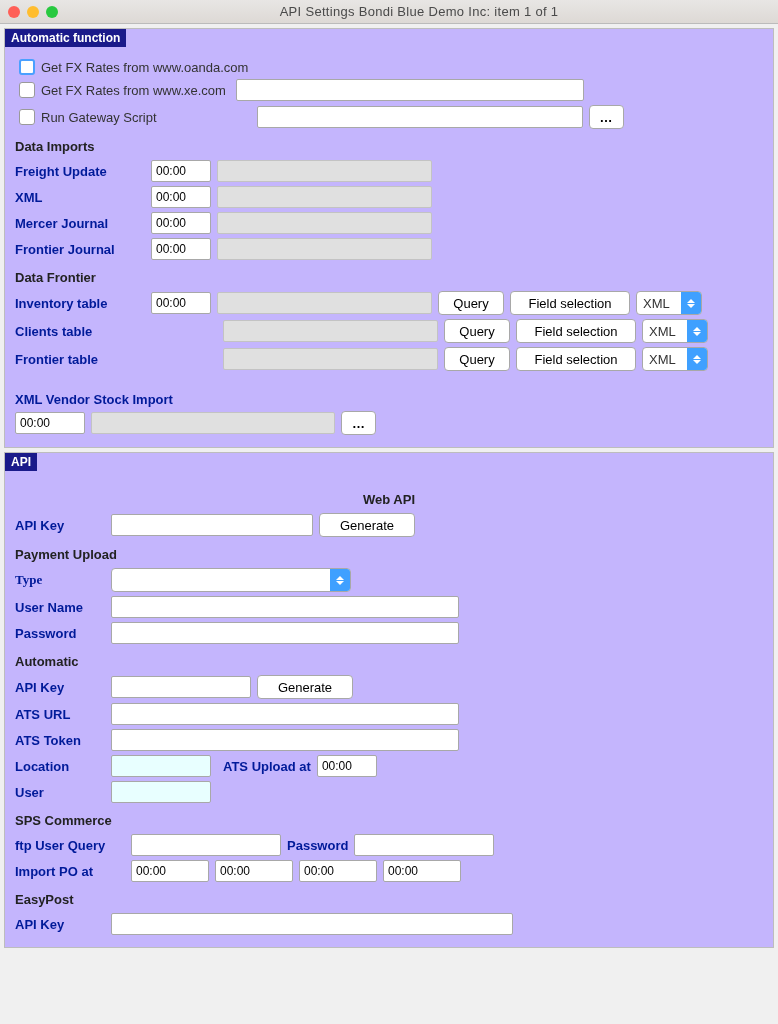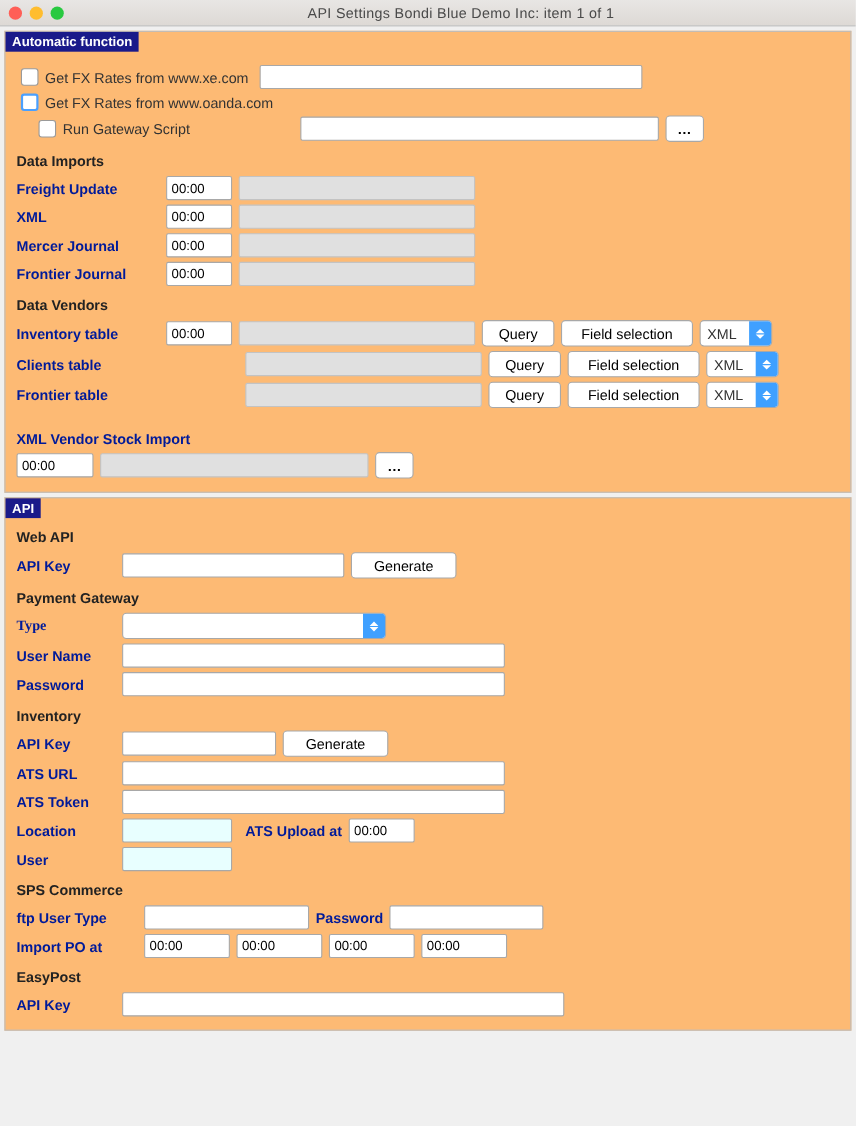--- a/index.html
+++ b/index.html
@@ -20,21 +20,21 @@
   }
   .titlebar .traffic { display:flex; gap:7px; margin-right:10px;}
   .traffic span { width:12px; height:12px; border-radius:50%; display:inline-block; }
   .t-close { background:#ff5f57; }
   .t-min { background:#ffbd2e; }
   .t-max { background:#28c940; }
   .titlebar .title { flex:1; text-align:center; color:#4a4a4a; font-size:13px; letter-spacing:0.3px; }
   .window-body { padding:4px; }
   .panel {
     border:1px solid #bdbdbd;
-    background:#fdba74;
+    background:#c4b5fd;
     margin-bottom:4px;
     padding:0;
   }
   .panel-header {
     background:#1a1a8a;
     color:#fff;
     font-weight:bold;
     font-size:12px;
     padding:2px 6px;
     display:inline-block;
@@ -124,29 +124,29 @@
   </div>
   <div class="title">API Settings    Bondi Blue Demo Inc: item 1  of  1</div>
 </div>
 
 <div class="window-body">
 
   <div class="panel">
     <span class="panel-header">Automatic function</span>
     <div class="panel-content">
       <div class="row" style="margin-left:4px;">
+        <span class="checkbox" style="border:2px solid #4aa0ff;"></span>
+        <span style="color:#333;">Get FX Rates from www.oanda.com</span>
+      </div>
+      <div class="row" style="margin-left:4px;">
         <span class="checkbox"></span>
         <span>Get FX Rates from www.xe.com</span>
         <input class="text-input" style="width: 348px; margin-left: 4px;">
       </div>
       <div class="row" style="margin-left:4px;">
-        <span class="checkbox" style="border:2px solid #4aa0ff;"></span>
-        <span style="color:#333;">Get FX Rates from www.oanda.com</span>
-      </div>
-      <div class="row" style="margin-left:20px;">
         <span class="checkbox"></span>
         <span>Run Gateway Script</span>
         <input class="text-input" style="width: 326px; margin-left: 94px;">
         <button class="btn btn-small">…</button>
       </div>
 
       <div class="section-title">Data Imports</div>
       <div class="row">
         <span class="field-label">Freight Update</span>
         <input class="text-input" style="width: 60px;" value="00:00">
@@ -161,21 +161,21 @@
         <span class="field-label">Mercer Journal</span>
         <input class="text-input" style="width: 60px;" value="00:00">
         <span class="readonly-box" style="width:215px;"></span>
       </div>
       <div class="row">
         <span class="field-label">Frontier Journal</span>
         <input class="text-input" style="width: 60px;" value="00:00">
         <span class="readonly-box" style="width:215px;"></span>
       </div>
 
-      <div class="section-title">Data Vendors</div>
+      <div class="section-title">Data Frontier</div>
       <div class="row">
         <span class="field-label">Inventory table</span>
         <input class="text-input" style="width: 60px;" value="00:00">
         <span class="readonly-box" style="width:215px;"></span>
         <button class="btn" style="width:66px;">Query</button>
         <button class="btn" style="width:120px;">Field selection</button>
         <div class="select-wrap" style="width:66px;">
           <span>XML</span>
           <span class="select-arrow">
               <span class="arrow-up"></span>
@@ -218,48 +218,48 @@
         <input class="text-input" style="width: 70px;" value="00:00">
         <span class="readonly-box" style="width:244px;"></span>
         <button class="btn btn-small">…</button>
       </div>
     </div>
   </div>
 
   <div class="panel">
     <span class="panel-header">API</span>
     <div class="panel-content">
-      <div class="section-title" style="margin-top:2px;">Web API</div>
+      <div class="section-title" style="margin-top:13px;text-align:center;">Web API</div>
       <div class="row">
         <span class="field-label" style="width:90px;">API Key</span>
         <input class="text-input" style="width: 202px;">
         <button class="btn" style="width:96px;">Generate</button>
       </div>
 
-      <div class="section-title">Payment Gateway</div>
+      <div class="section-title">Payment Upload</div>
       <div class="row">
         <span class="field-label" style="width:90px;font-family:Liberation Serif, serif;">Type</span>
         <div class="select-wrap" style="width:240px;">
           <span></span>
           <span class="select-arrow">
               <span class="arrow-up"></span>
               <span class="arrow-down"></span>
             </span>
         </div>
       </div>
       <div class="row">
         <span class="field-label" style="width:90px;">User Name</span>
         <input class="text-input" style="width: 348px;">
       </div>
       <div class="row">
         <span class="field-label" style="width:90px;">Password</span>
         <input class="text-input" type="password" style="width: 348px;">
       </div>
 
-      <div class="section-title">Inventory</div>
+      <div class="section-title">Automatic</div>
       <div class="row">
         <span class="field-label" style="width:90px;">API Key</span>
         <input class="text-input" style="width: 140px;">
         <button class="btn" style="width:96px;">Generate</button>
       </div>
       <div class="row">
         <span class="field-label" style="width:90px;">ATS URL</span>
         <input class="text-input" style="width: 348px;">
       </div>
       <div class="row">
@@ -272,21 +272,21 @@
         <span class="field-label" style="width:auto; margin-left:6px;text-align:center;">ATS Upload at</span>
         <input class="text-input" style="width: 60px;" value="00:00">
       </div>
       <div class="row">
         <span class="field-label" style="width:90px;">User</span>
         <input class="text-input" style="width: 100px; background: rgb(232, 255, 255);">
       </div>
 
       <div class="section-title">SPS Commerce</div>
       <div class="row">
-        <span class="field-label" style="width:110px;">ftp User Type</span>
+        <span class="field-label" style="width:110px;">ftp User Query</span>
         <input class="text-input" style="width: 150px;">
         <span class="field-label" style="width:auto;">Password</span>
         <input class="text-input" type="password" style="width: 140px;">
       </div>
       <div class="row">
         <span class="field-label" style="width:110px;">Import PO at</span>
         <input class="text-input" style="width: 78px;" value="00:00">
         <input class="text-input" style="width: 78px;" value="00:00">
         <input class="text-input" style="width: 78px;" value="00:00">
         <input class="text-input" style="width: 78px;" value="00:00">

